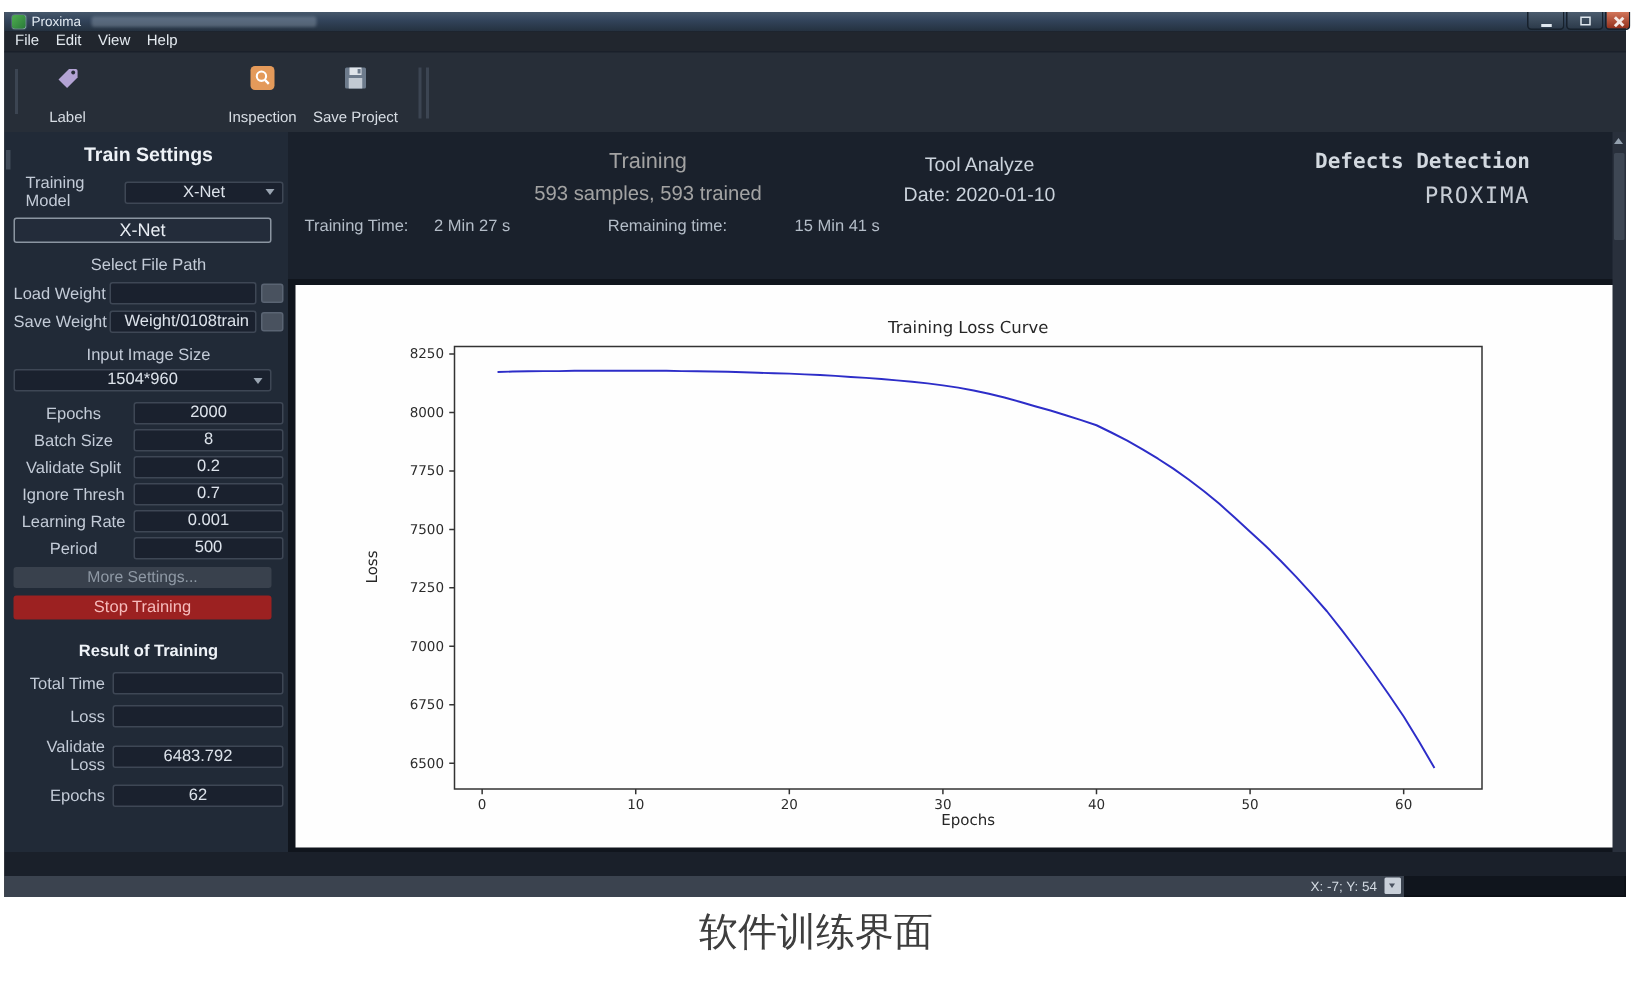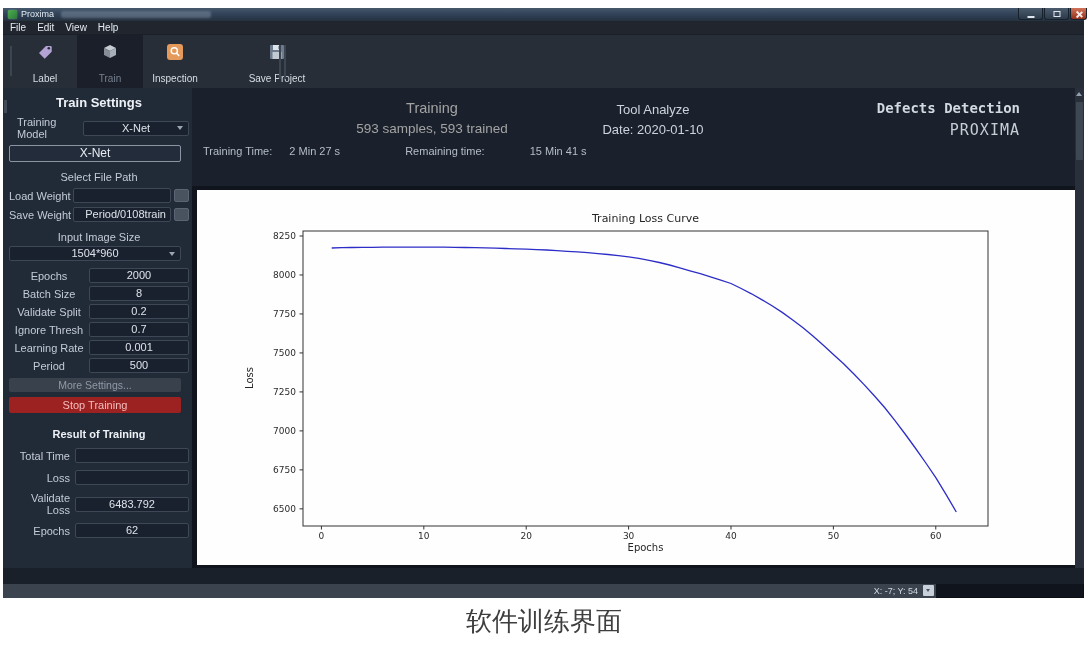--- a/index.html
+++ b/index.html
@@ -155,43 +155,33 @@
     <div class="tb-btn" style="left:10px;">
       <span class="tb-icon">
         <svg width="18" height="18" viewBox="0 0 18 18">
           <path d="M3 10 L10 3 L14.5 3 A1.2 1.2 0 0 1 15.7 4.2 L15.7 8.7 L8.7 15.7 Z" fill="#b3a3d4"></path>
           <circle cx="12.8" cy="5.3" r="1.3" fill="#272d37"></circle>
         </svg>
       </span>
       <span class="tb-label">Label</span>
     </div>
 
-    <div class="tb-btn active" style="left:74px;width:66px;">
-      <span class="tb-icon">
-        <svg width="18" height="18" viewBox="0 0 18 18">
-          <polygon points="9,2 15,5 9,8 3,5" fill="#c8cdd3"></polygon>
-          <polygon points="3,5 9,8 9,15 3,12" fill="#868d96"></polygon>
-          <polygon points="15,5 9,8 9,15 15,12" fill="#a8afb8"></polygon>
-        </svg>
-      </span>
-      <span class="tb-label">Train</span>
-    </div>
 
     <div class="tb-btn" style="left:140px;">
       <span class="tb-icon">
         <svg width="18" height="18" viewBox="0 0 18 18">
           <rect x="1" y="1" width="16" height="16" rx="3" fill="#e49a5a"></rect>
           <circle cx="8.3" cy="7.8" r="3.1" stroke="#ffffff" stroke-width="1.4" fill="none"></circle>
           <line x1="10.6" y1="10.3" x2="13.2" y2="12.9" stroke="#ffffff" stroke-width="1.6"></line>
         </svg>
       </span>
       <span class="tb-label">Inspection</span>
     </div>
 
-    <div class="tb-btn" style="left:199px;width:70px;margin-left:40px;">
+    <div class="tb-btn" style="left:199px;width:70px;">
       <span class="tb-icon">
         <svg width="18" height="18" viewBox="0 0 18 18">
           <rect x="2" y="2" width="14" height="14" rx="1" fill="#6d7b8c"></rect>
           <rect x="5" y="2" width="8" height="5" fill="#dfe4ea"></rect>
           <rect x="10.4" y="3" width="2" height="3" fill="#6d7b8c"></rect>
           <rect x="4.5" y="9" width="9" height="7" fill="#c2cad3"></rect>
         </svg>
       </span>
       <span class="tb-label">Save Project</span>
     </div>
@@ -217,21 +207,21 @@
 
       <div class="sb-center-label" style="margin-top:9px;">Select File Path</div>
 
       <div class="row" style="margin-top:5px;">
         <span class="lbl" style="width:64px;">Load Weight</span>
         <span class="fld" style="flex:1;"></span>
         <span class="browse"></span>
       </div>
       <div class="row" style="margin-top:4px;">
         <span class="lbl" style="width:64px;">Save Weight</span>
-        <span class="fld" style="flex:1;text-align:right;padding-right:4px;">Period/0108train</span>
+        <span class="fld" style="flex:1;text-align:right;padding-right:4px;">Weight/0108train</span>
         <span class="browse"></span>
       </div>
 
       <div class="sb-center-label" style="margin-top:9px;">Input Image Size</div>
       <div class="fld dropdown" style="margin-top:3px;width:172px;">
         <span>1504*960</span>
         <span class="caret"></span>
       </div>
 
       <div style="margin-top:7px;">

